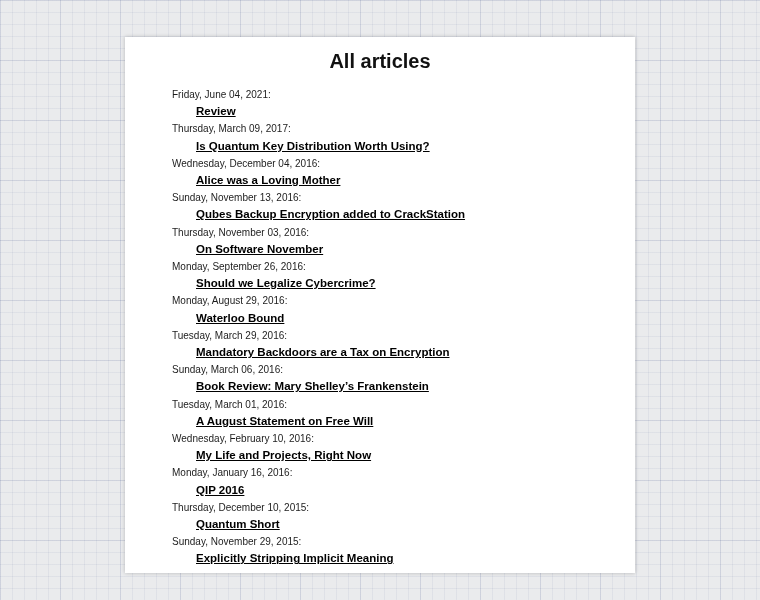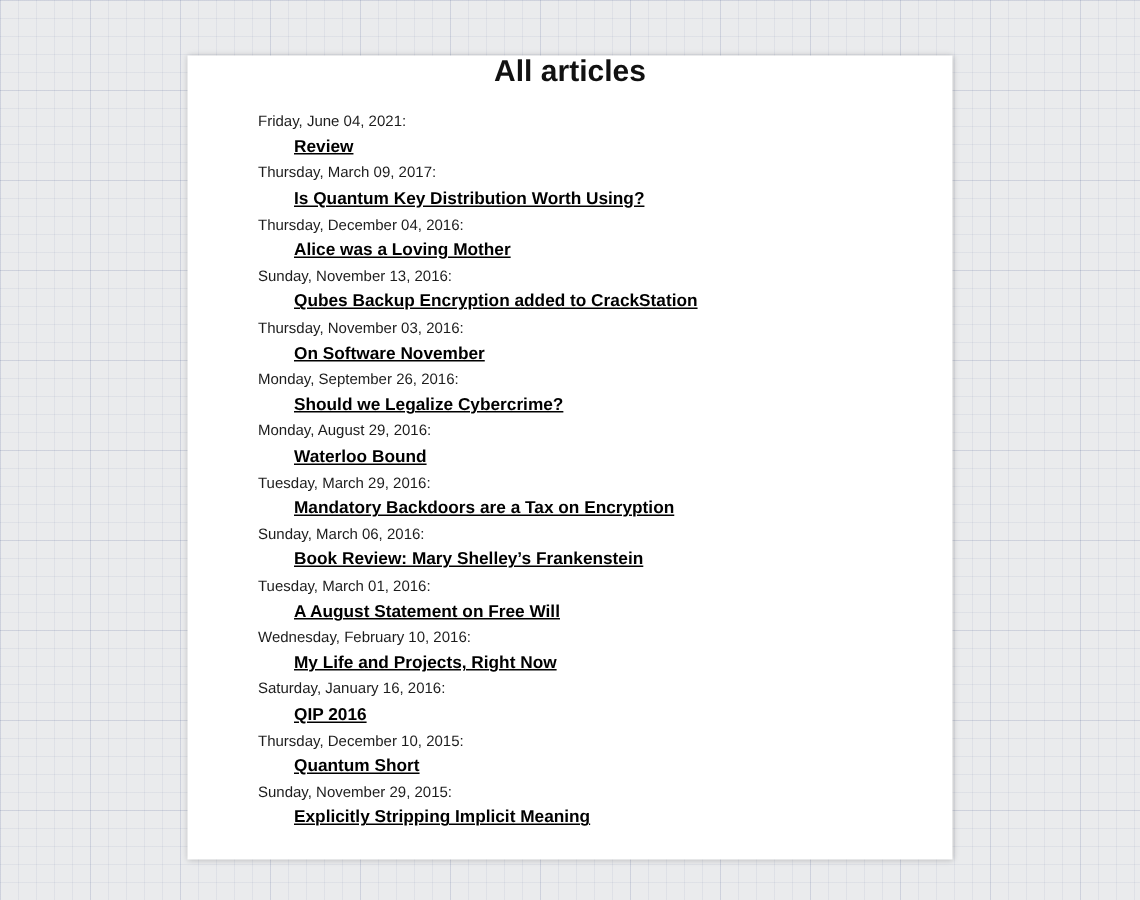--- a/index.html
+++ b/index.html
@@ -19,20 +19,21 @@
     background-size: 60px 60px, 60px 60px, 12px 12px, 12px 12px;
   }
   .content-panel {
     position: absolute;
     left: 125px;
     top: 37px;
     width: 510px;
     height: 536px;
     background: #ffffff;
     box-shadow: 0 0 4px rgba(0,0,0,0.22);
+    padding-top: 13px;
     overflow: hidden;
   }
   .page-title {
     margin: 0 0 13px 0;
     font-size: 20px;
     line-height: 23px;
     font-weight: 700;
     text-align: center;
     color: #111111;
   }
@@ -74,21 +75,21 @@
 
   <div class="entry">
     <div class="date-line">Thursday, March 09, 2017:</div>
     <div class="title-line">
       <a class="article-link" href="#">Is Quantum Key Distribution Worth Using?</a>
     </div>
   </div>
 
 
   <div class="entry">
-    <div class="date-line">Thursday, December 04, 2016:</div>
+    <div class="date-line">Wednesday, December 04, 2016:</div>
     <div class="title-line">
       <a class="article-link" href="#">Alice was a Loving Mother</a>
     </div>
   </div>
 
   <div class="entry">
     <div class="date-line">Sunday, November 13, 2016:</div>
     <div class="title-line">
       <a class="article-link" href="#">Qubes Backup Encryption added to CrackStation</a>
     </div>
@@ -137,21 +138,21 @@
   </div>
 
   <div class="entry">
     <div class="date-line">Wednesday, February 10, 2016:</div>
     <div class="title-line">
       <a class="article-link" href="#">My Life and Projects, Right Now</a>
     </div>
   </div>
 
   <div class="entry">
-    <div class="date-line">Saturday, January 16, 2016:</div>
+    <div class="date-line">Monday, January 16, 2016:</div>
     <div class="title-line">
       <a class="article-link" href="#">QIP 2016</a>
     </div>
   </div>
 
   <div class="entry">
     <div class="date-line">Thursday, December 10, 2015:</div>
     <div class="title-line">
       <a class="article-link" href="#">Quantum Short</a>
     </div>

